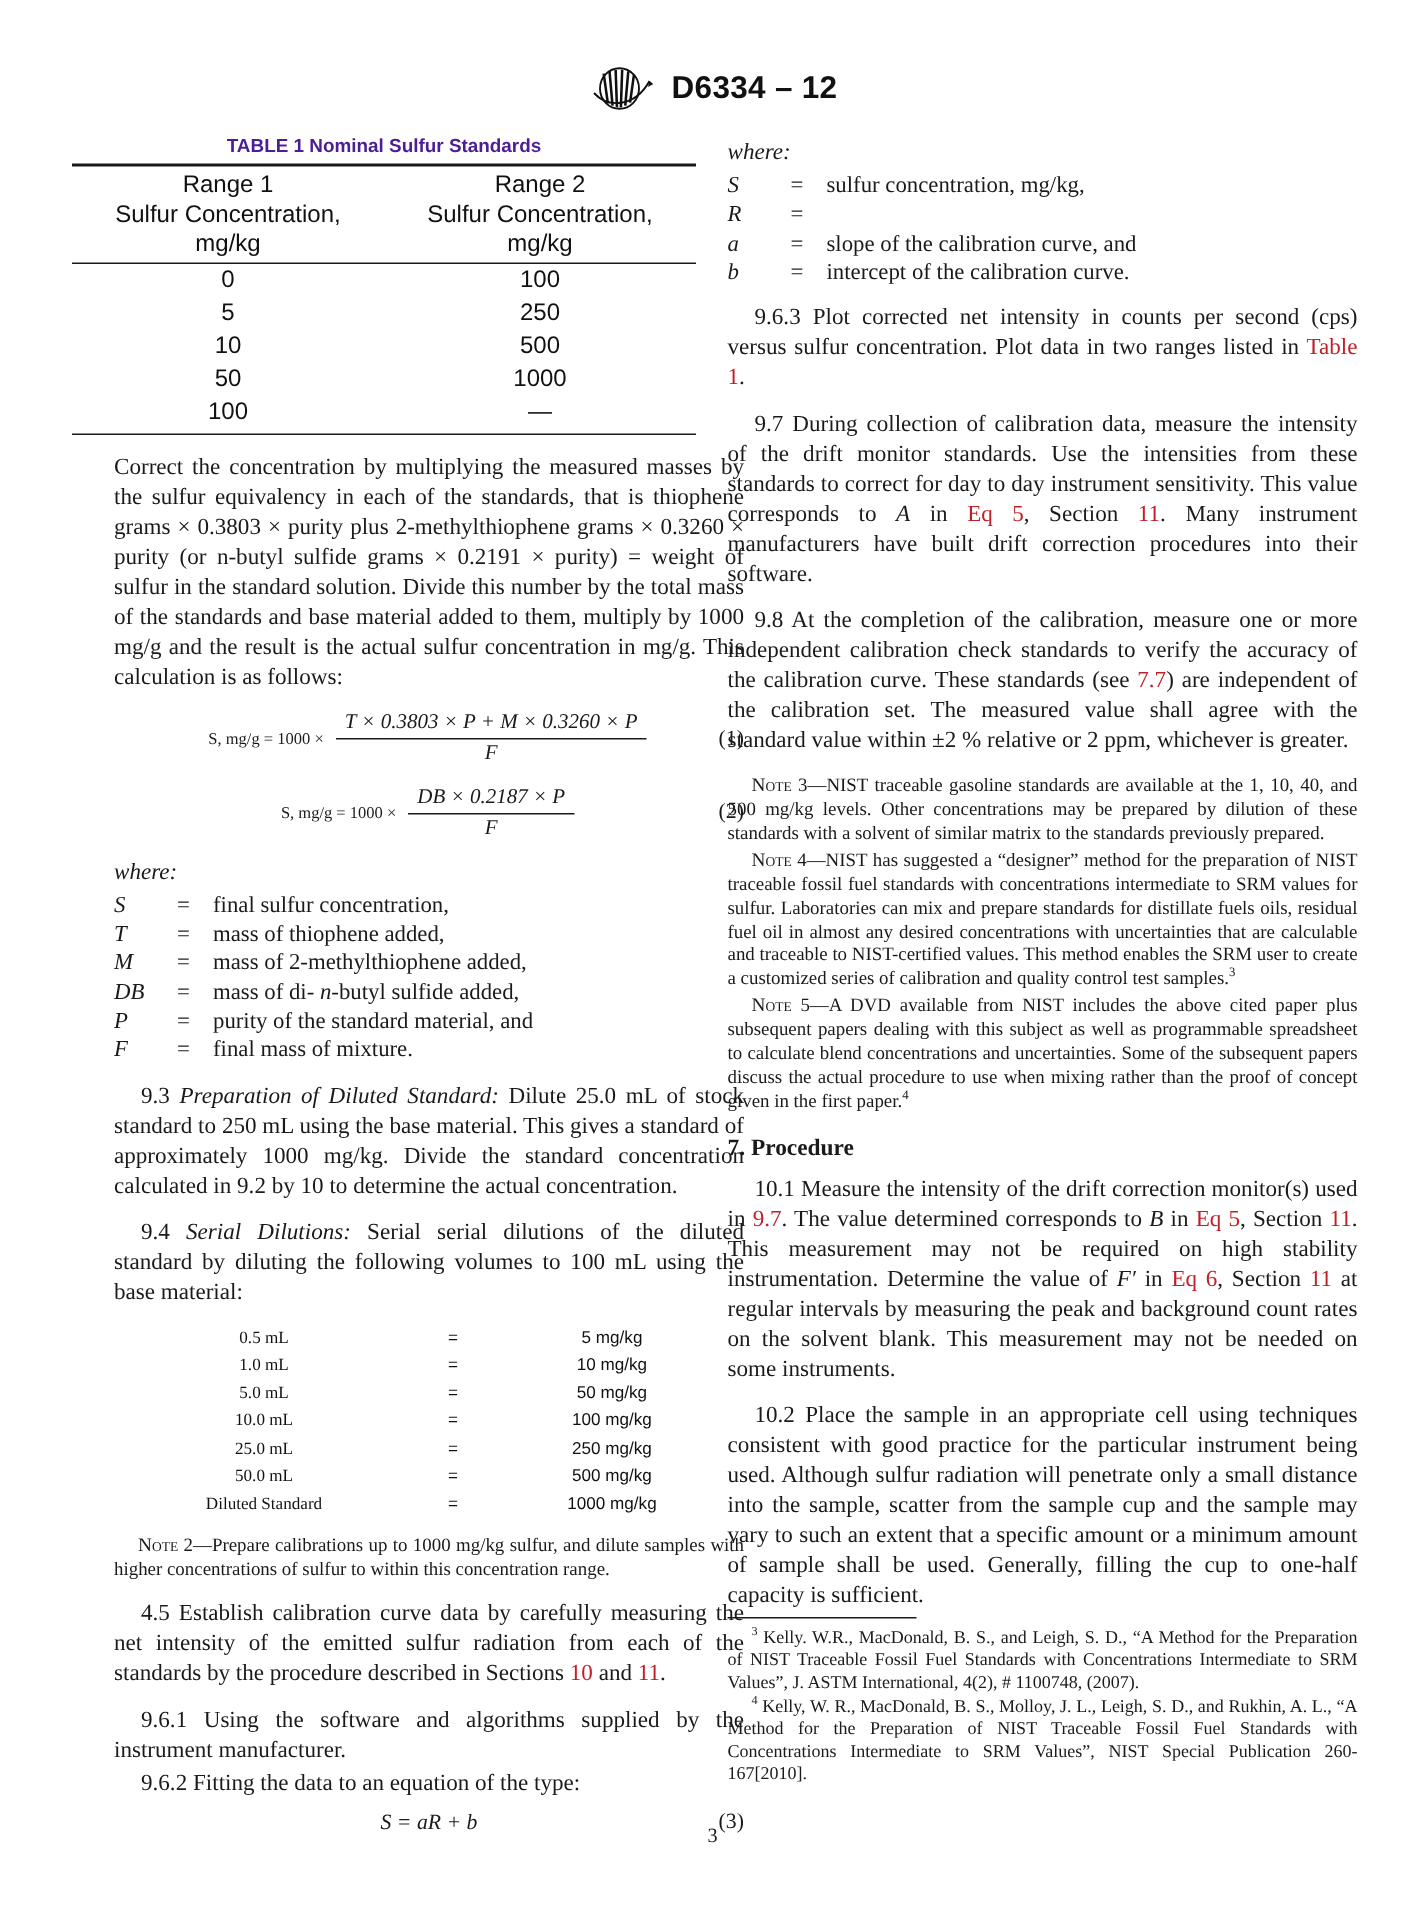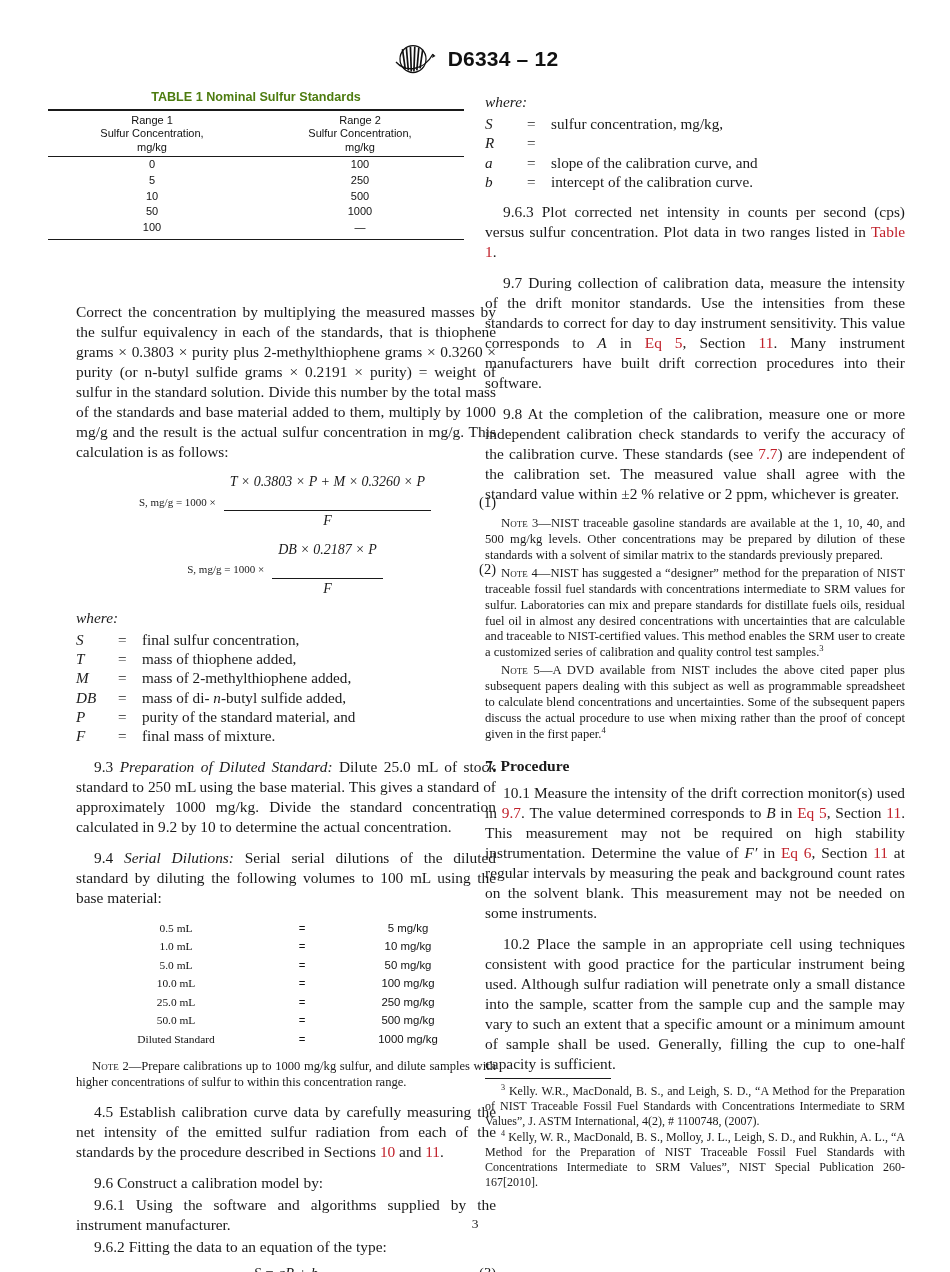--- a/index.html
+++ b/index.html
@@ -78,27 +78,27 @@
     left: 48px;
     top: 90px;
     width: 416px;
   }
   .table-title {
     font-family: "Liberation Sans", sans-serif;
     font-weight: bold;
     font-size: 12.6px;
     text-align: center;
     margin-bottom: 5px;
-    color: #4d7c0f;
+    color: #4c1d95;
   }
   table.t1 {
     width: 100%;
     border-collapse: collapse;
     font-family: "Liberation Sans", sans-serif;
-    font-size: 11px;
+    font-size: 16px;
     color: #111;
   }
   table.t1 td, table.t1 th {
     padding: 0;
     text-align: center;
     font-weight: normal;
   }
   .rule-top    { border-top: 2.4px solid #1a1a1a; }
   .hdr-cell {
     padding: 3px 0 2px 0 !important;
@@ -124,21 +124,21 @@
   }
   .eq-lhs { font-size: 11px; white-space: nowrap; }
   .frac {
     display: inline-flex;
     flex-direction: column;
     align-items: center;
     vertical-align: middle;
     margin: 0 2px;
   }
   .frac .num {
-    padding: 0 6px 19px 6px;
+    padding: 0 6px 1px 6px;
     border-bottom: 1px solid #1a1a1a;
     white-space: nowrap;
   }
   .frac .den { padding: 1px 6px 0 6px; }
   .eq-num {
     position: absolute;
     right: 0;
     top: 50%;
     transform: translateY(-50%);
     font-size: 14.5px;
@@ -407,21 +407,20 @@
         <span class="dconc">1000 mg/kg</span>
       </div>
     </div>
 
     <div class="note-block">
       <p class="note"><span class="note-label">Note</span> <span>2—</span><span>Prepare calibrations up to 1000 mg/kg sulfur, and dilute samples with higher concentrations of sulfur to within this concentration range.</span></p>
     </div>
 
     <p class="para"><span>4.5</span> <span>Establish calibration curve data by carefully measuring the net intensity of the emitted sulfur radiation from each of the standards by the procedure described in Sections </span><span class="xref">10</span><span> and </span><span class="xref">11</span><span>.</span></p>
 
-    <p class="para tight"><span>9.6</span> <span>Construct a calibration model by:</span></p>
 
     <p class="para tight"><span>9.6.1</span> <span>Using the software and algorithms supplied by the instrument manufacturer.</span></p>
 
     <p class="para tight"><span>9.6.2</span> <span>Fitting the data to an equation of the type:</span></p>
 
     <div class="eq-inline">
       <span class="ital">S = aR + b</span>
       <span class="eq-num">(3)</span>
     </div>
 

